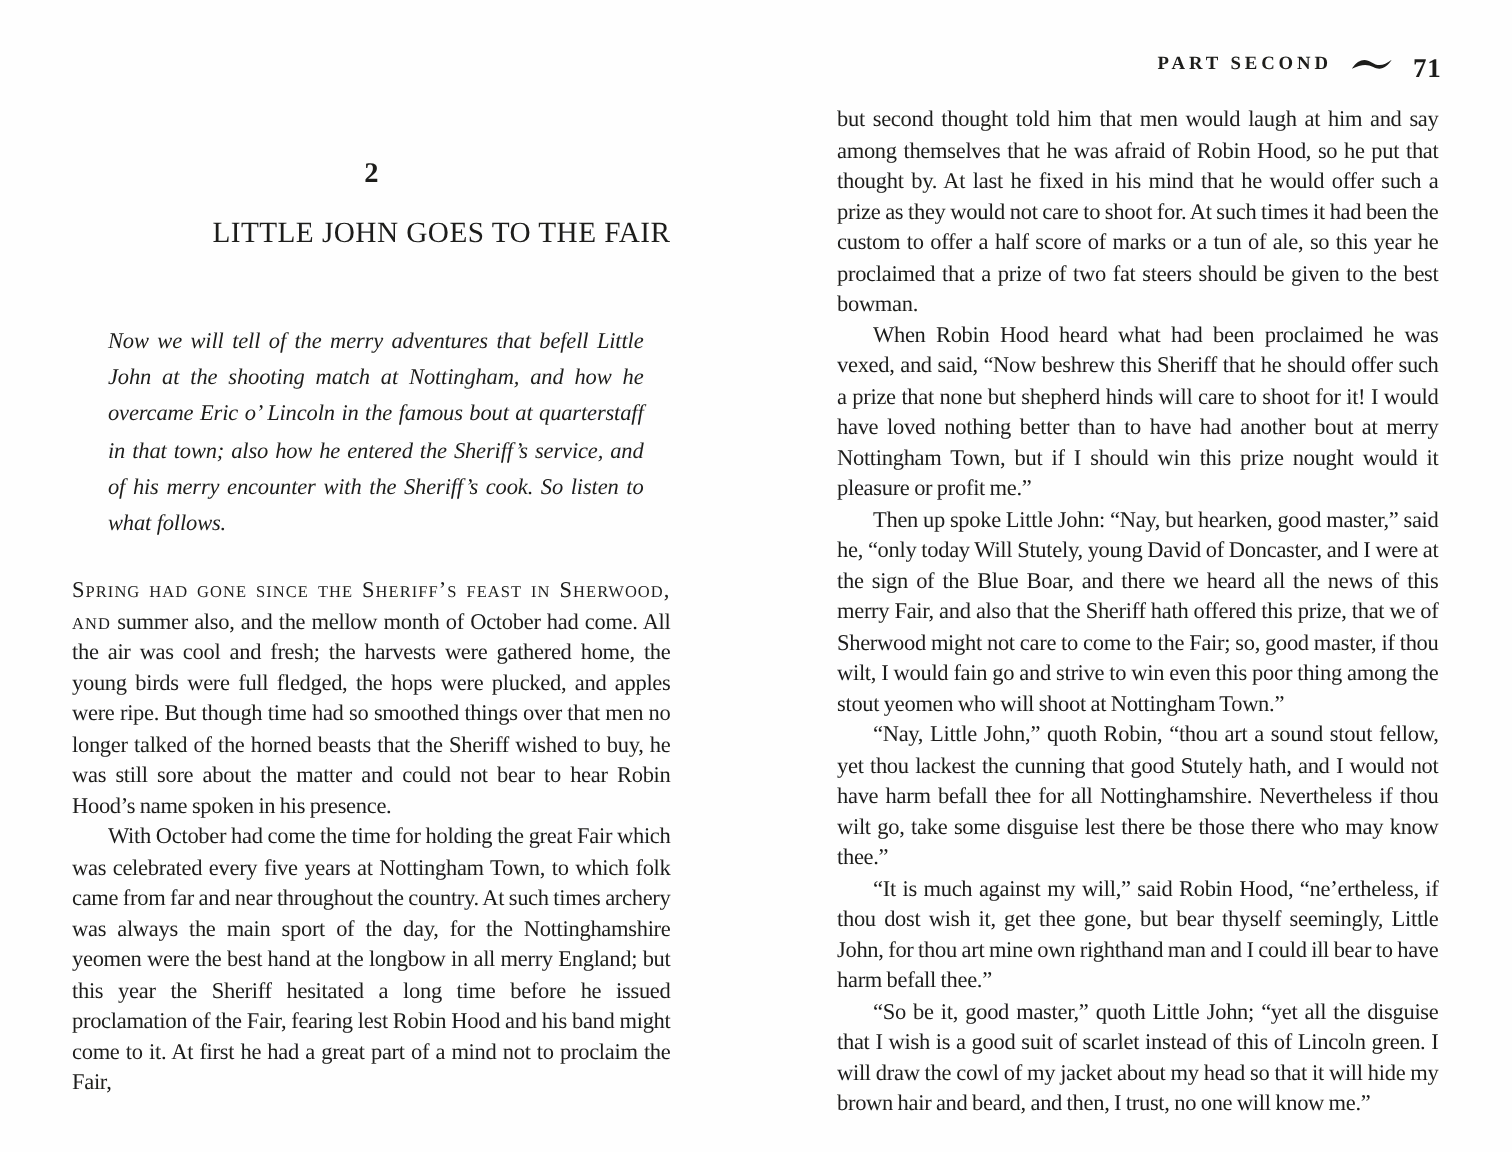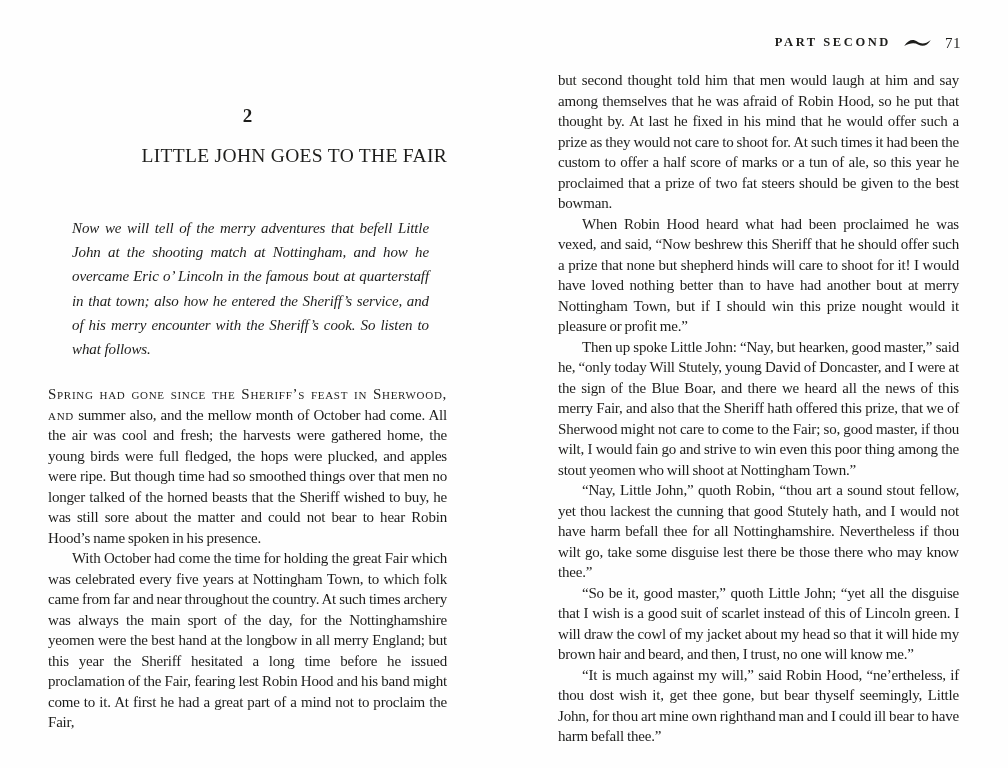--- a/index.html
+++ b/index.html
@@ -31,23 +31,23 @@
     letter-spacing: 2.6px;
     font-weight: 600;
   }
   .rh-ornament {
     display: inline-block;
     width: 30px;
     height: 13px;
     margin-top: 2px;
   }
   .rh-page {
-    font-size: 15px;
+    font-size: 18px;
     letter-spacing: 0.5px;
-    font-weight: 400;
+    font-weight: 700;
   }
 
   
   .col {
     position: absolute;
     top: 0;
     bottom: 0;
   }
   .col-left  { left: 48px;  width: 399px; }
   .col-right { left: 558px; width: 401px; }
@@ -143,18 +143,18 @@
     </div>
 
   </section>
 
   <section class="col col-right">
     <div class="body-text">
       <p class="para">but second thought told him that men would laugh at him and say among themselves that he was afraid of Robin Hood, so he put that thought by. At last he fixed in his mind that he would offer such a prize as they would not care to shoot for. At such times it had been the custom to offer a half score of marks or a tun of ale, so this year he proclaimed that a prize of two fat steers should be given to the best bowman.</p>
       <p class="para indent">When Robin Hood heard what had been proclaimed he was vexed, and said, “Now beshrew this Sheriff that he should offer such a prize that none but shepherd hinds will care to shoot for it! I would have loved nothing better than to have had another bout at merry Nottingham Town, but if I should win this prize nought would it pleasure or profit me.”</p>
       <p class="para indent">Then up spoke Little John: “Nay, but hearken, good master,” said he, “only today Will Stutely, young David of Doncaster, and I were at the sign of the Blue Boar, and there we heard all the news of this merry Fair, and also that the Sheriff hath offered this prize, that we of Sherwood might not care to come to the Fair; so, good master, if thou wilt, I would fain go and strive to win even this poor thing among the stout yeomen who will shoot at Nottingham Town.”</p>
       <p class="para indent">“Nay, Little John,” quoth Robin, “thou art a sound stout fellow, yet thou lackest the cunning that good Stutely hath, and I would not have harm befall thee for all Nottinghamshire. Nevertheless if thou wilt go, take some disguise lest there be those there who may know thee.”</p>
+      <p class="para indent">“It is much against my will,” said Robin Hood, “ne’ertheless, if thou dost wish it, get thee gone, but bear thyself seemingly, Little John, for thou art mine own righthand man and I could ill bear to have harm befall thee.”</p>
       <p class="para indent">“So be it, good master,” quoth Little John; “yet all the disguise that I wish is a good suit of scarlet instead of this of Lincoln green. I will draw the cowl of my jacket about my head so that it will hide my brown hair and beard, and then, I trust, no one will know me.”</p>
-      <p class="para indent">“It is much against my will,” said Robin Hood, “ne’ertheless, if thou dost wish it, get thee gone, but bear thyself seemingly, Little John, for thou art mine own righthand man and I could ill bear to have harm befall thee.”</p>
     </div>
   </section>
 
 </div>
 
 </body></html>

